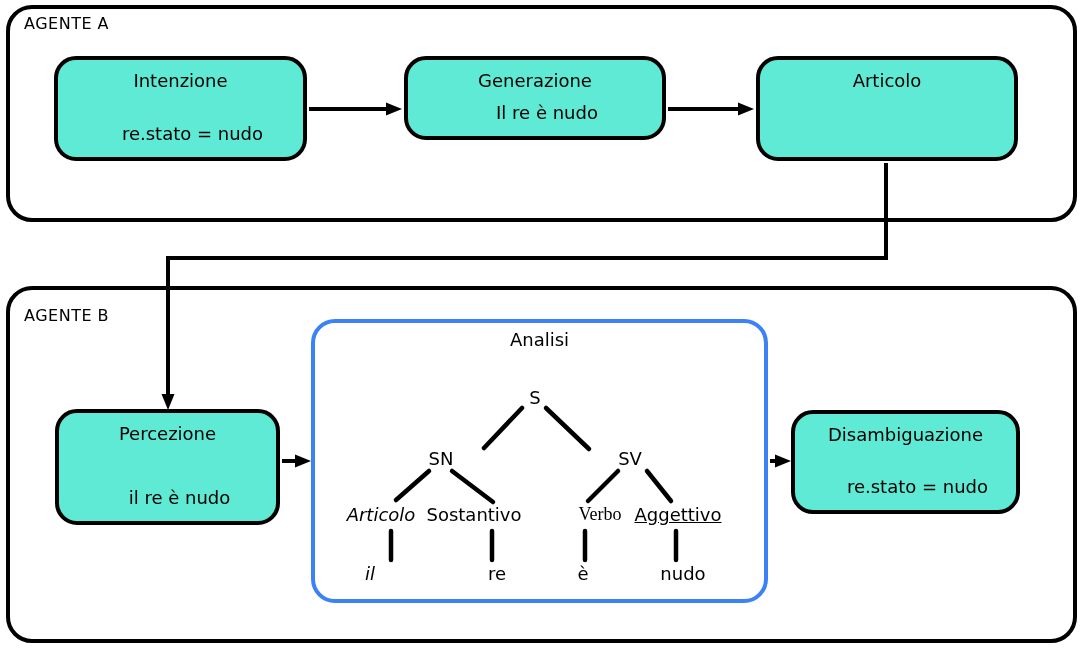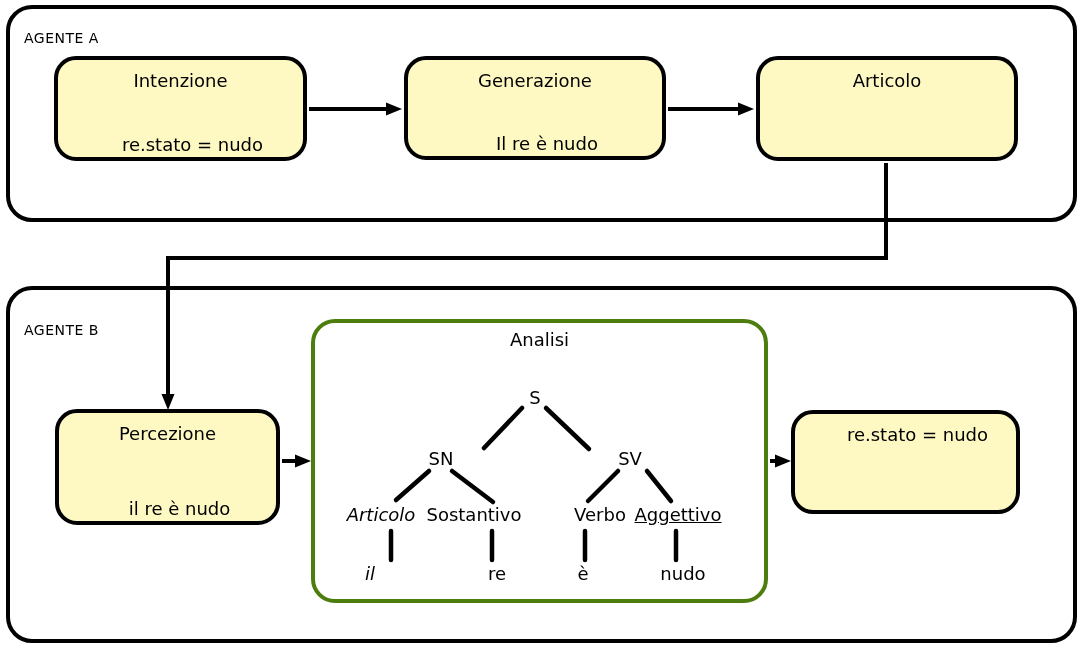--- a/index.html
+++ b/index.html
@@ -18,57 +18,56 @@
   }
   .group-box {
     position: absolute;
     border: 4px solid #000000;
     border-radius: 26px;
     box-sizing: border-box;
     background: transparent;
   }
   .group-label {
     position: absolute;
-    font-size: 14px;
+    font-size: 16px;
     letter-spacing: 0.5px;
     white-space: nowrap;
-    margin-top: 16px;
   }
   .node-box {
     position: absolute;
     border: 4px solid #000000;
     border-radius: 22px;
     box-sizing: border-box;
-    background: #fef9c3;
+    background: #5eead4;
     display: flex;
     flex-direction: column;
     align-items: center;
     justify-content: space-between;
-    padding: 10px 4px 2px 4px;
+    padding: 10px 4px 13px 4px;
   }
   .node-title {
     font-size: 18px;
     white-space: nowrap;
   }
   .node-value {
     font-size: 18px;
     white-space: nowrap;
     margin-left: 24px;
   }
   
   #box-intenzione    { left: 54px;  top: 56px;  width: 253px; height: 105px; }
-  #box-generazione   { left: 404px; top: 56px;  width: 262px; height: 104px; }
+  #box-generazione   { left: 404px; top: 56px;  width: 262px; height: 84px; }
   #box-sintesi       { left: 756px; top: 56px;  width: 262px; height: 105px; }
   
   #box-percezione    { left: 55px;  top: 409px; width: 225px; height: 116px; }
   #box-disambiguazione { left: 791px; top: 410px; width: 229px; height: 104px; }
   #box-analisi {
     position: absolute;
     left: 311px; top: 319px; width: 457px; height: 284px;
-    border: 4px solid #4d7c0f;
+    border: 4px solid #3b82f6;
     border-radius: 24px;
     box-sizing: border-box;
     background: #ffffff;
   }
   #analisi-title {
     position: absolute;
     left: 0; right: 0;
     top: 6px;
     text-align: center;
     font-size: 18px;
@@ -93,21 +92,21 @@
     font-size: 18px;
     line-height: 21px;
     white-space: nowrap;
     background: #ffffff;
   }
   #tree-s          { left: 535px; top: 387px; }
   #tree-sn         { left: 441px; top: 448px; }
   #tree-sv         { left: 630px; top: 448px; }
   #tree-articolo   { left: 381px; top: 504px; font-style: italic; }
   #tree-sostantivo { left: 474px; top: 504px; }
-  #tree-verbo      { left: 600px; top: 504px; }
+  #tree-verbo      { left: 600px; top: 504px; font-family: Liberation Serif, serif; }
   #tree-aggettivo  { left: 678px; top: 504px; text-decoration: underline; }
   #tree-il         { left: 370px; top: 563px; font-style: italic; }
   #tree-re         { left: 497px; top: 563px; }
   #tree-e          { left: 583px; top: 563px; }
   #tree-nudo       { left: 683px; top: 563px; }
 </style>
 </head>
 <body>
 
 <div id="stage">
@@ -135,20 +134,21 @@
   <div class="node-box" id="box-percezione">
     <div class="node-title">Percezione</div>
     <div class="node-value">il re è nudo</div>
   </div>
 
   <div id="box-analisi">
     <div id="analisi-title">Analisi</div>
   </div>
 
   <div class="node-box" id="box-disambiguazione">
+    <div class="node-title">Disambiguazione</div>
     <div class="node-value">re.stato = nudo</div>
   </div>
 
   <div class="tree-label" id="tree-s">S</div>
   <div class="tree-label" id="tree-sn">SN</div>
   <div class="tree-label" id="tree-sv">SV</div>
   <div class="tree-label" id="tree-articolo">Articolo</div>
   <div class="tree-label" id="tree-sostantivo">Sostantivo</div>
   <div class="tree-label" id="tree-verbo">Verbo</div>
   <div class="tree-label" id="tree-aggettivo">Aggettivo</div>

